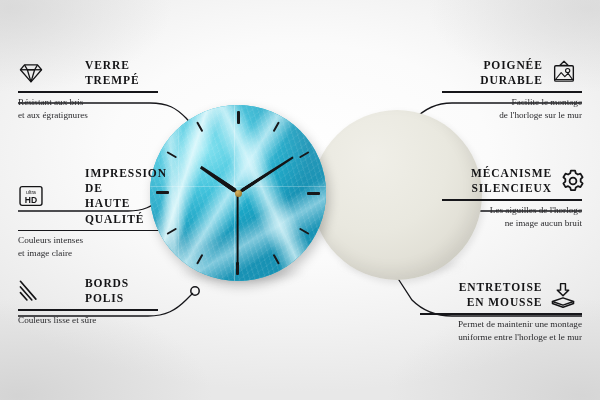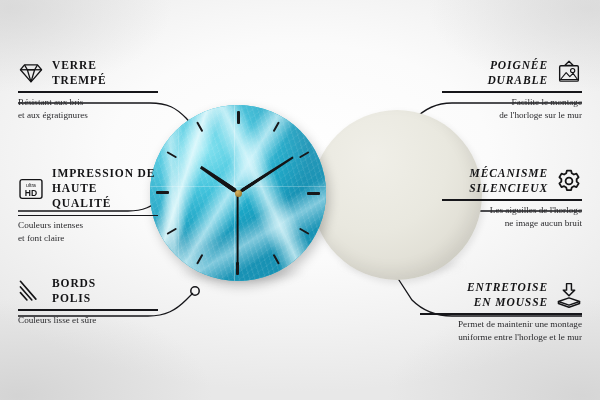--- a/index.html
+++ b/index.html
@@ -86,23 +86,23 @@
     background:#141416; border-radius:2px 2px 1px 1px; clip-path:polygon(20% 0,80% 0,100% 88%,50% 100%,0 88%); }
   .hand-min{ width:4px; height:66px; margin-left:-2px; margin-top:-66px;
     background:#141416; border-radius:2px; clip-path:polygon(25% 0,75% 0,100% 92%,50% 100%,0 92%); }
   .hand-sec{ width:1.6px; height:72px; margin-left:-0.8px; margin-top:-72px; background:#111; }
   .cap{ position:absolute; left:50%; top:50%; width:7px; height:7px; margin:-3.5px 0 0 -3.5px;
     border-radius:50%; background:radial-gradient(circle at 35% 32%, #d8b25f, #8a6a22); }
 
   
   .callout{ position:absolute; }
   .c-head{ display:flex; align-items:center; gap:8px; }
-  .c-head.right{ justify-content:flex-end;font-style:italic; }
+  .c-head.right{ justify-content:center; }
   .c-title{ font-family:"Liberation Serif", serif; font-weight:bold; font-size:11.5px;
-    letter-spacing:.9px; color:#141416; line-height:1.32; text-transform:uppercase; }
+    letter-spacing:.9px; color:#141416; line-height:1.32; text-transform:uppercase;margin-left:33px; }
   .c-title .l2{ display:block; }
   .c-rule{ height:1.3px; background:#16161a; margin-top:3px; }
   .c-desc{ font-family:"Liberation Serif", serif; font-size:9.2px; color:#2b2b2e;
     line-height:1.42; margin-top:3px; }
   .right-txt{ text-align:right; }
   .ico{ flex:0 0 auto; width:26px; height:26px; display:block; }
 
   
   .leaders{ position:absolute; inset:0; pointer-events:none; }
 </style>
@@ -228,21 +228,21 @@
         <text x="16" y="24" font-family="Liberation Sans, sans-serif" font-size="10.5" font-weight="bold" text-anchor="middle" fill="#141416">HD</text>
       </svg>
       <div class="c-title">
         <span>IMPRESSION DE</span>
         <span class="l2">HAUTE QUALITÉ</span>
       </div>
     </div>
     <div class="c-rule" style="width:140px;"></div>
     <div class="c-desc">
       <div>Couleurs intenses</div>
-      <div>et font claire</div>
+      <div>et image claire</div>
     </div>
   </div>
 
   <div class="callout" style="left:18px; top:276px; width:140px;">
     <div class="c-head">
       <svg class="ico" viewBox="0 0 32 32">
         <g stroke="#141416" stroke-width="2" stroke-linecap="round">
           <path d="M3 4 L22 26"></path>
             <path d="M3 11 L17 27"></path>
             <path d="M3 18 L11 27"></path>

